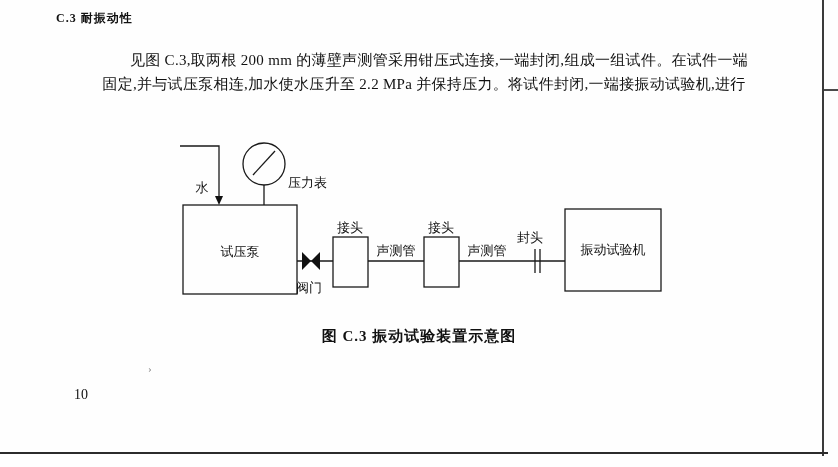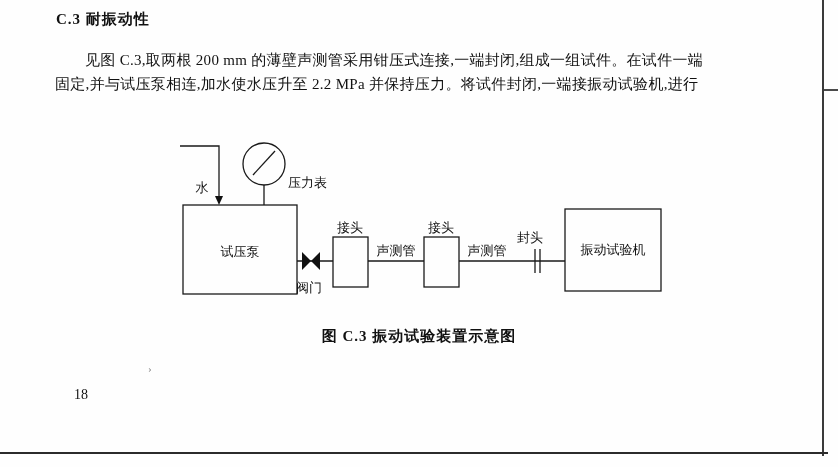--- a/index.html
+++ b/index.html
@@ -8,26 +8,27 @@
     background:#ffffff;
     font-family:"Liberation Serif","DejaVu Serif",serif;
     color:#111;
     position:relative;
     overflow:hidden;
   }
   .page { position:absolute; inset:0; background:#fefefe; }
 
   .heading {
     position:absolute; left:56px; top:10px;
-    font-size:15px; font-weight:bold; letter-spacing:1px;
+    font-size:12px; font-weight:bold; letter-spacing:1px;
   }
   .para {
     position:absolute; left:55px; top:48px; width:738px;
     font-size:15px; line-height:24px; letter-spacing:0.3px;
     white-space:nowrap;
+    text-align:center;
   }
   .para .line { height:24px; }
   .para .line.indent { padding-left:30px; }
 
   .diagram {
     position:absolute; left:130px; top:135px;
     width:560px; height:185px;
   }
   svg .stroke { stroke:#1a1a1a; stroke-width:1.3; fill:none; }
   svg .fill   { fill:#111; stroke:none; }
@@ -104,18 +105,18 @@
 
       <rect class="stroke" x="435" y="74" width="96" height="82"></rect>
       <text x="483" y="119" text-anchor="middle">振动试验机</text>
     </svg>
   </div>
 
   <div class="caption">图 C.3  振动试验装置示意图</div>
 
   <div class="artifact">›</div>
 
-  <div class="page-number">18</div>
+  <div class="page-number">10</div>
 
   <div class="scan-right"></div>
   <div class="scan-right-tick"></div>
   <div class="scan-bottom"></div>
 </div>
 
 </body></html>

